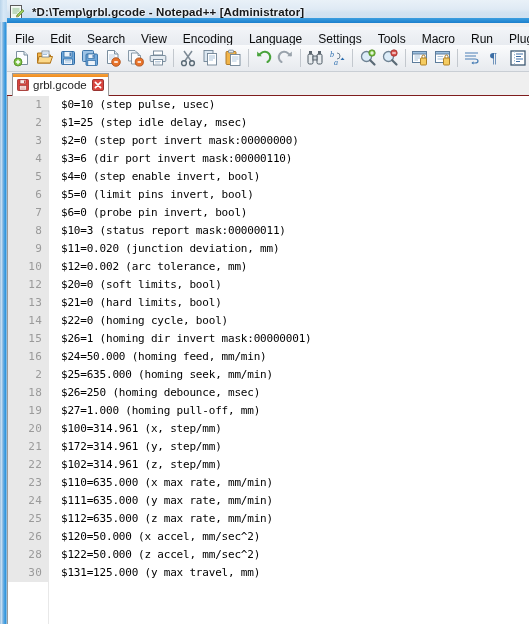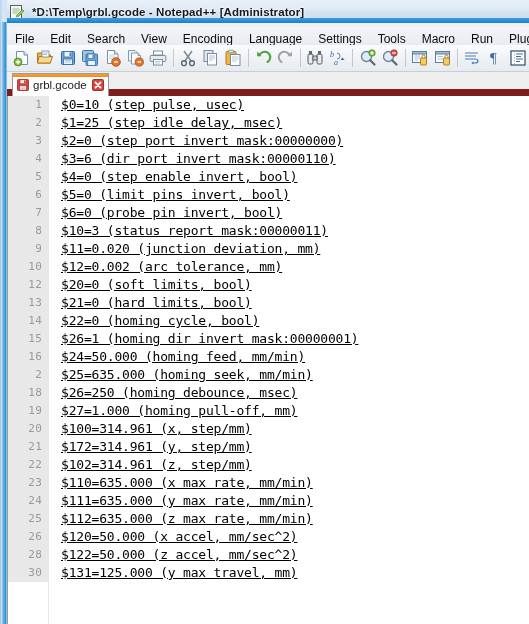--- a/index.html
+++ b/index.html
@@ -150,21 +150,21 @@
   }
 
   
   .tabstrip {
     position: absolute;
     left: 7px;
     top: 72px;
     width: 522px;
     height: 24px;
     background: #efefef;
-    border-bottom: 7px solid #7f1d1d;
+    border-bottom: 1px solid #7f1d1d;
     box-sizing: border-box;
     z-index: 15;
   }
   .tab {
     position: absolute;
     left: 5px;
     top: 1px;
     height: 23px;
     background: #ffffff;
     border: 1px solid #9a9a9a;
@@ -225,27 +225,26 @@
     font-size: 11px;
     text-align: right;
     padding-right: 6px;
     box-sizing: border-box;
     letter-spacing: 0.2px;
     user-select: none;
   }
   .code {
     flex: 1 1 auto;
     font-family: "DejaVu Sans Mono", monospace;
-    font-size: 13px;
+    font-size: 11px;
     color: #000000;
     white-space: pre;
     padding-left: 13px;
     box-sizing: border-box;
     letter-spacing: -0.2px;
-    text-decoration: underline;
   }
   .gutter-edge {
     position: absolute;
     left: 40px;
     top: 0;
     bottom: 0;
     width: 1px;
     background: #e8e8e8;
     z-index: 3;
     pointer-events: none;

